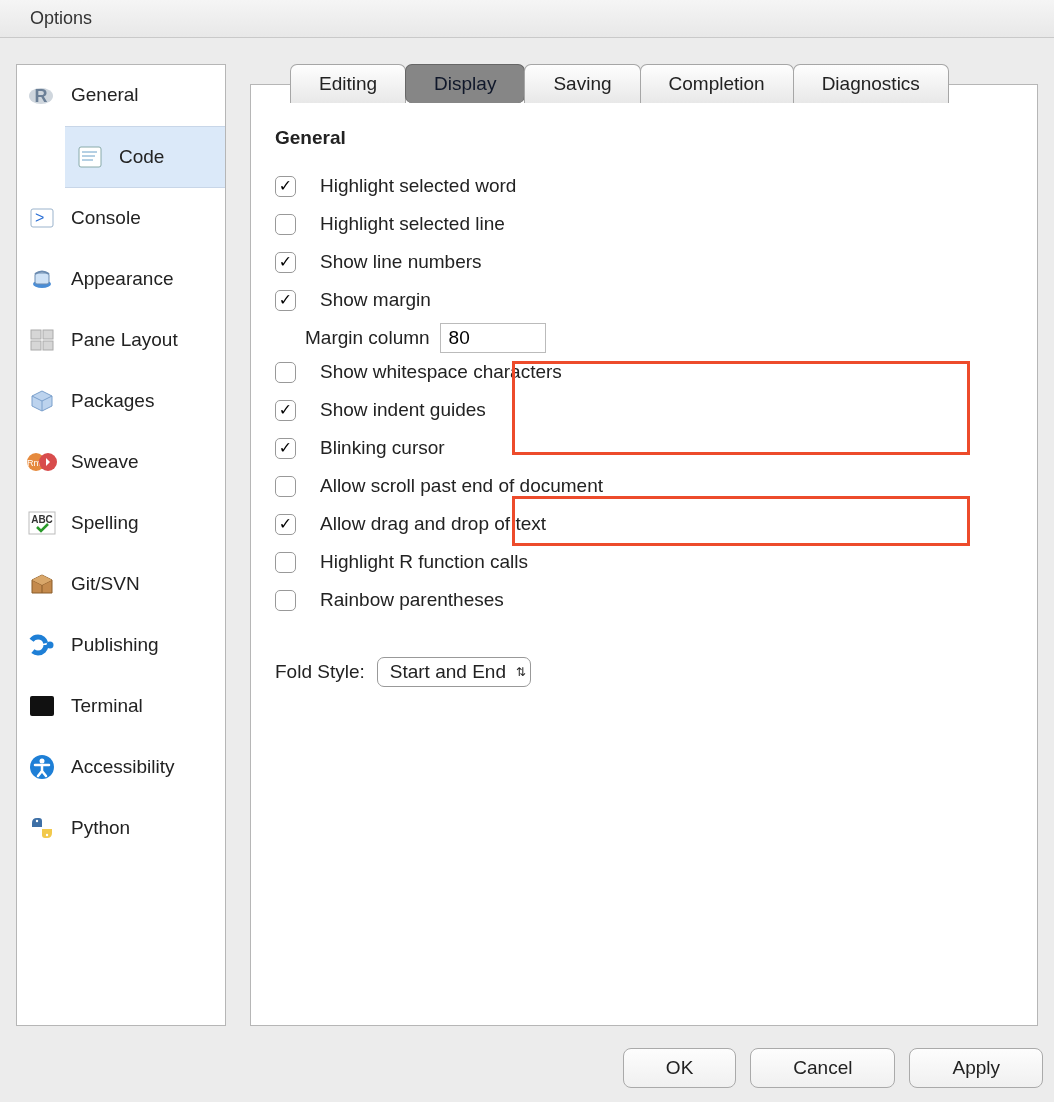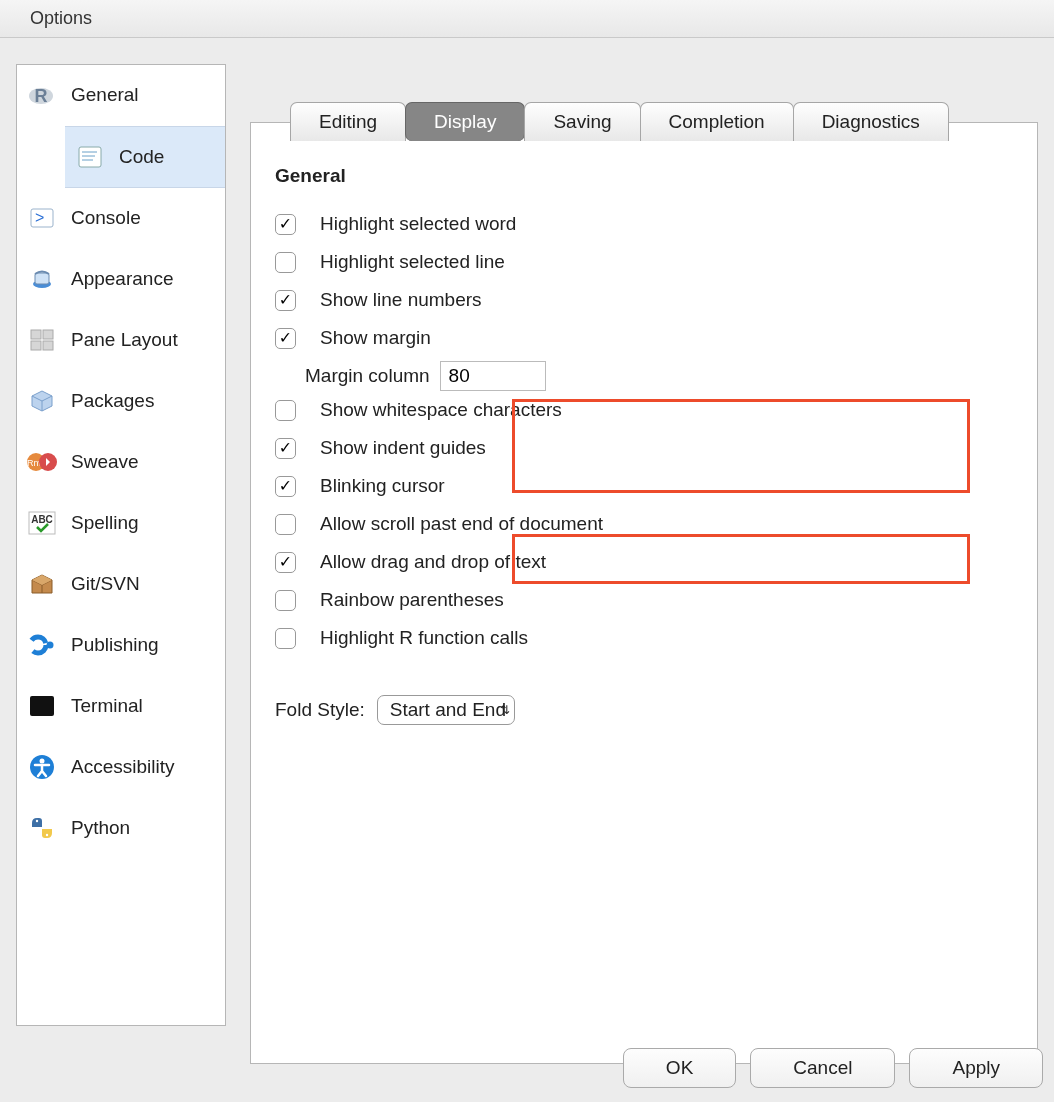--- a/index.html
+++ b/index.html
@@ -54,21 +54,20 @@
     width: 30px;
     height: 28px;
     display: flex;
     align-items: center;
     justify-content: center;
     flex: none;
   }
   .content {
     flex: 1;
     position: relative;
-    margin-top: 38px;
   }
   .tabbar {
     display: flex;
     position: absolute;
     top: 0;
     left: 40px;
     z-index: 2;
   }
   .tab {
     border: 1px solid #a6a6a6;
@@ -76,21 +75,21 @@
     background: linear-gradient(#fefefe, #e8e8e8);
     padding: 8px 28px;
     font-size: 19px;
     border-radius: 7px 7px 0 0;
     margin-right: -1px;
     cursor: pointer;
     color:#222;
   }
   .tab.active {
     background: #868686;
-    color: #ffffff;
+    color: #0f172a;
     border-color:#666 #666 #868686 #666;
     box-shadow: inset 0 -1px 0 #868686;
     border-radius: 7px;
   }
   .panel {
     border: 1px solid #b6b6b6;
     background: #fff;
     margin-top: 20px;
     padding: 42px 24px 24px 24px;
     height: 942px;
@@ -151,21 +150,21 @@
     display: flex;
     align-items: center;
     gap: 12px;
     margin-top: 38px;
     font-size: 19px;
   }
   .select {
     border: 1.5px solid #999;
     border-radius: 7px;
     background: #fff;
-    padding: 3px 8px 3px 12px;
+    padding: 3px 24px 3px 12px;
     position: relative;
     cursor: pointer;
     font-size: 19px;
     display: inline-flex;
     align-items: center;
   }
   .select::after {
     content: "⇅";
     font-size: 12px;
     position: absolute;
@@ -400,26 +399,26 @@
         <span>Allow scroll past end of document</span>
       </div>
 
       <div class="opt-row">
         <span class="chk checked"></span>
         <span>Allow drag and drop of text</span>
       </div>
 
       <div class="opt-row">
         <span class="chk"></span>
+        <span>Highlight R function calls</span>
+      </div>
+
+      <div class="opt-row">
+        <span class="chk"></span>
         <span>Rainbow parentheses</span>
-      </div>
-
-      <div class="opt-row">
-        <span class="chk"></span>
-        <span>Highlight R function calls</span>
       </div>
 
       <div class="fold-row">
         <span>Fold Style:</span>
         <span class="select">
           <span>Start and End</span>
         </span>
       </div>
     </div>
 

